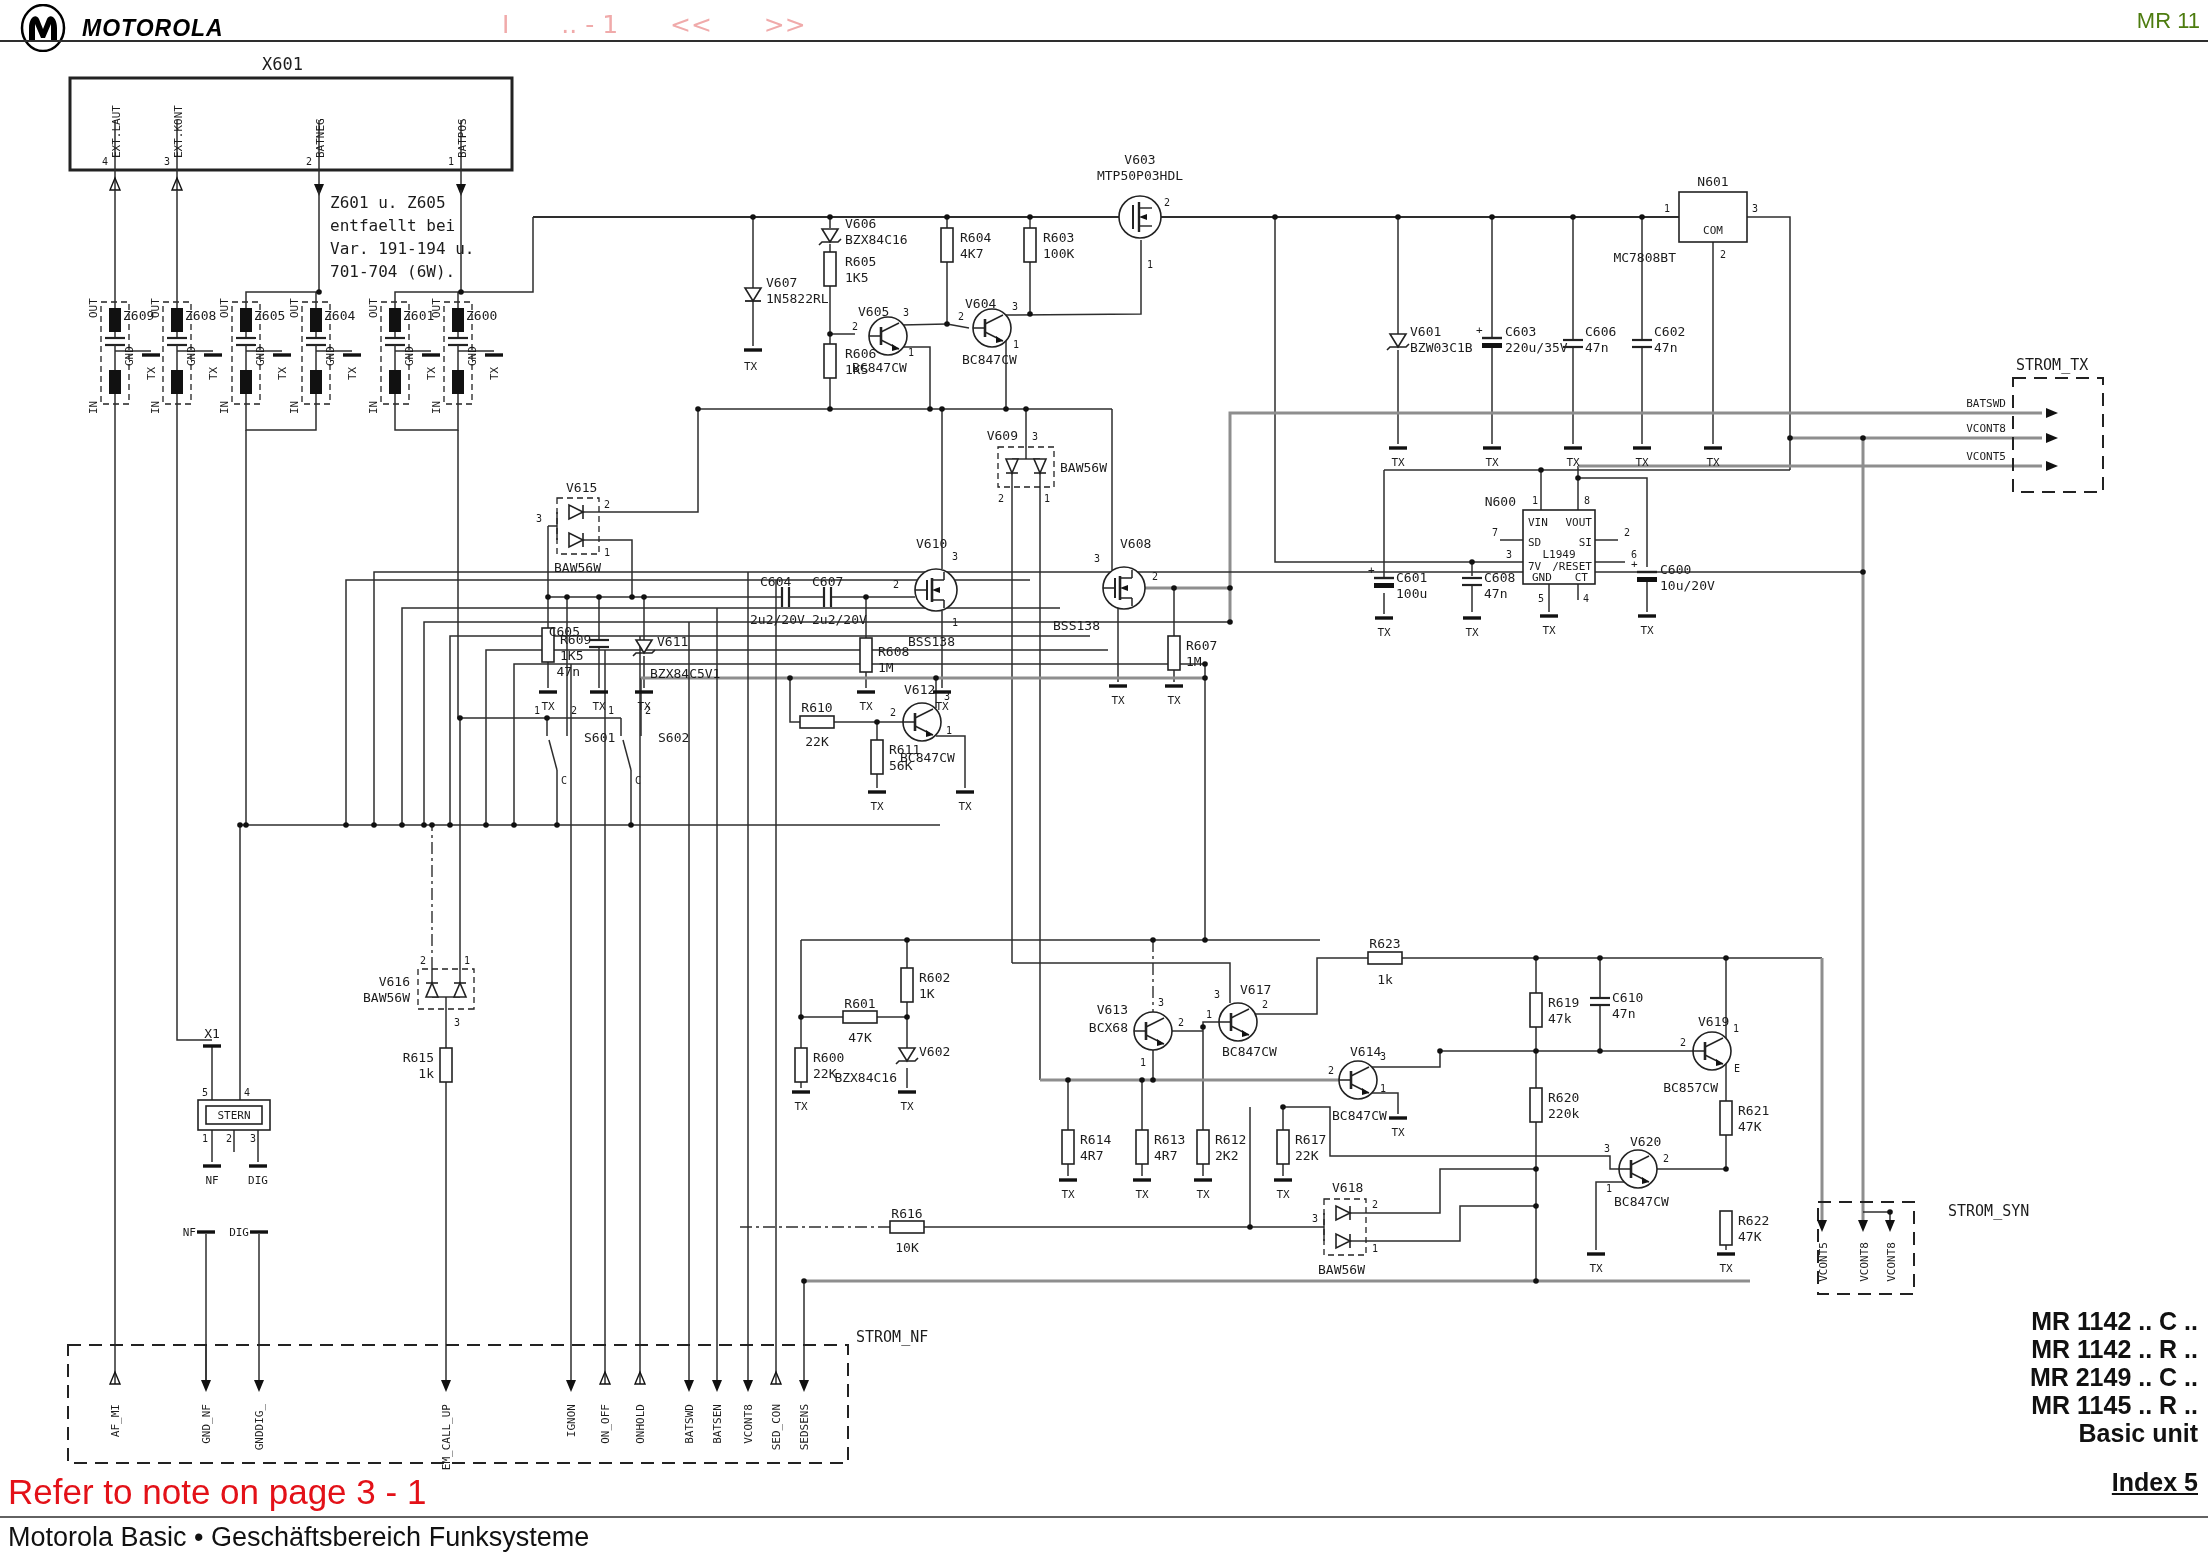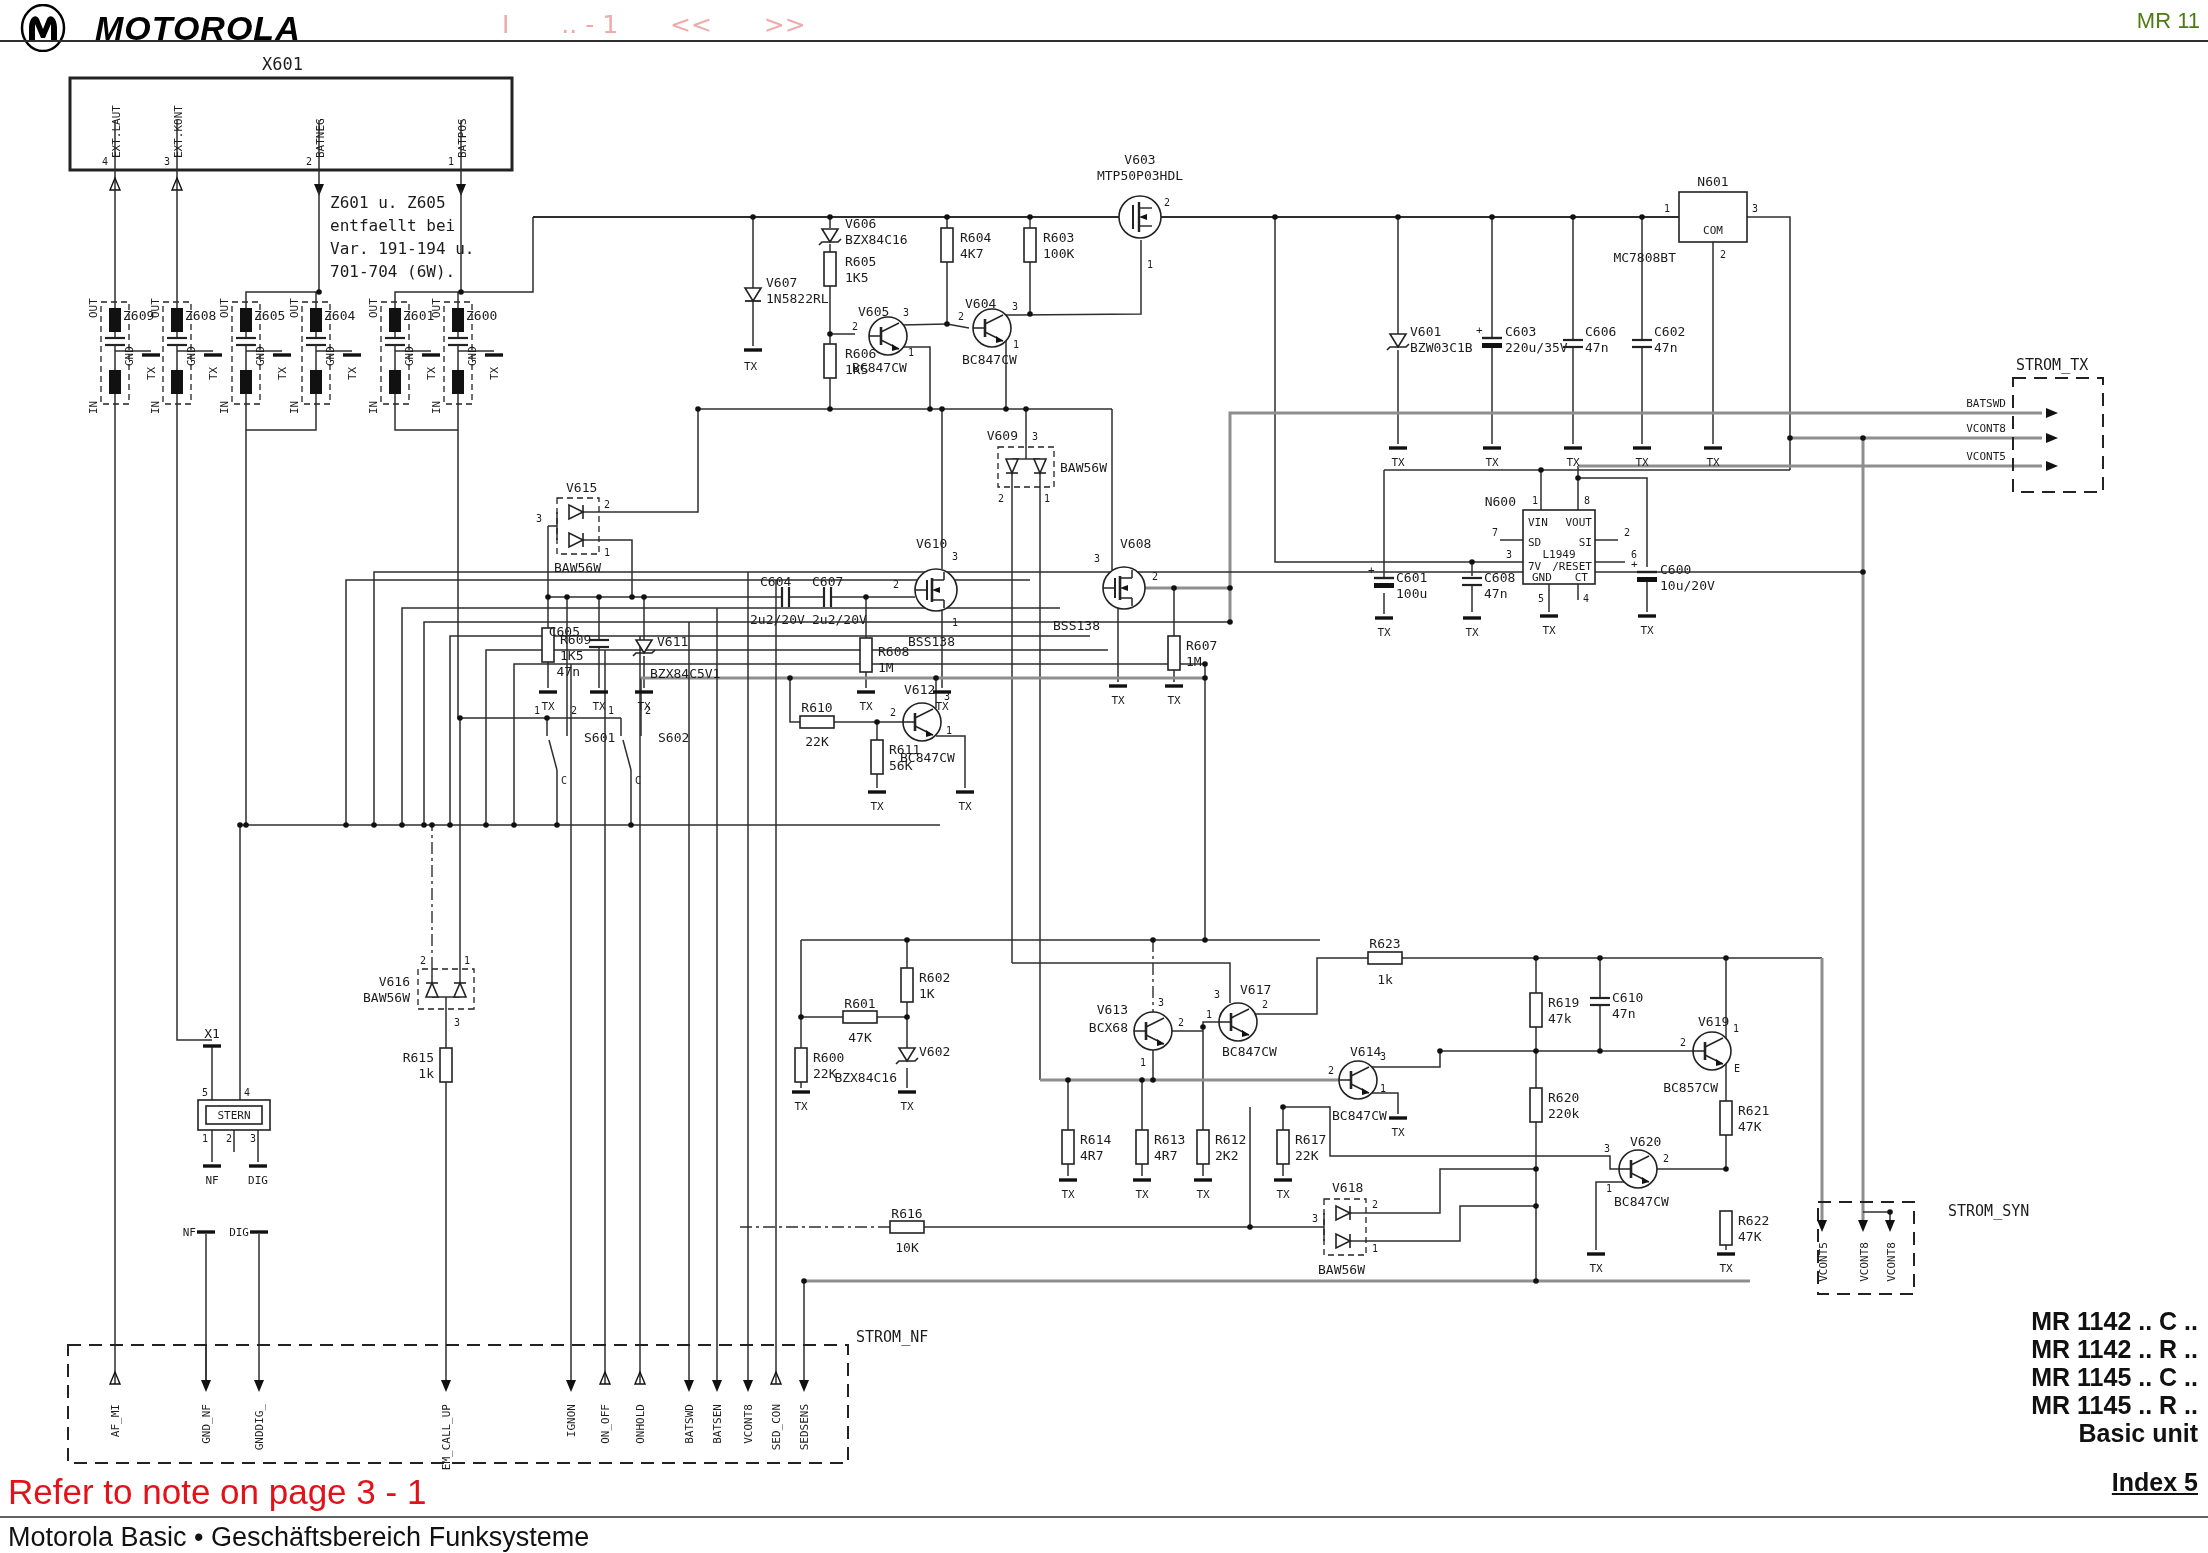--- a/index.html
+++ b/index.html
@@ -13,21 +13,21 @@
   .w2{stroke:#2e2e2e;stroke-width:2.2;fill:none;}
   .wh{stroke:#8e8e8e;stroke-width:3;fill:none;}
   .wdd{stroke:#2e2e2e;stroke-width:1.4;fill:none;stroke-dasharray:12 4 3 4;}
   .sym{fill:#fff;stroke:#222;stroke-width:1.6;}
   .blk{fill:#111;stroke:none;}
   .db{fill:none;stroke:#222;stroke-width:2;stroke-dasharray:13 8;}
   .dbx{fill:none;stroke:#222;stroke-width:1.3;stroke-dasharray:6 4;}
   .hdr{position:absolute;top:0;left:0;width:2208px;height:42px;}
   .brandwrap{position:absolute;left:12px;top:4px;display:flex;align-items:center;}
   .brandname{font-family:"Liberation Sans",sans-serif;font-weight:bold;font-style:italic;
-             font-size:34px;letter-spacing:1px;color:#000;margin-left:21px;}
+             font-size:23px;letter-spacing:1px;color:#000;margin-left:8px;}
   .nav{position:absolute;left:486px;top:10px;color:#f0aaaa;
        font-family:"DejaVu Sans",sans-serif;font-size:25px;margin-left:16px;}
   .nav span{margin-right:44px;}
   .docref{position:absolute;right:8px;top:8px;font-family:"Liberation Sans",sans-serif;
           font-size:22px;color:#4d7c0f;}
   .ftr-note{position:absolute;left:8px;top:1472px;color:#e31118;
             font-family:"Liberation Sans",sans-serif;font-size:35px;}
   .ftr-company{position:absolute;left:8px;top:1522px;color:#111;
                font-family:"Liberation Sans",sans-serif;font-size:27px;}
   .ftr-page{position:absolute;right:10px;top:1580px;color:#111;
@@ -1046,21 +1046,21 @@
       <text class="rl" transform="translate(721,1404) rotate(-90)" text-anchor="end">BATSEN</text>
       <text class="rl" transform="translate(752,1404) rotate(-90)" text-anchor="end">VCONT8</text>
       <text class="rl" transform="translate(780,1404) rotate(-90)" text-anchor="end">SED_CON</text>
       <text class="rl" transform="translate(808,1404) rotate(-90)" text-anchor="end">SEDSENS</text>
     </g>
   </svg>
 
   <div class="models">
     <div>MR 1142 .. C ..</div>
     <div>MR 1142 .. R ..</div>
-    <div>MR 1145 .. C ..</div>
+    <div>MR 2149 .. C ..</div>
     <div>MR 1145 .. R ..</div>
     <div>Basic unit</div>
   </div>
   <div class="ftr-note">Refer to note on page 3 - 1</div>
   <div class="ftr-index">Index 5</div>
   <div class="ftr-company">Motorola Basic • Geschäftsbereich Funksysteme</div>
   <div class="ftr-page">3 - 14</div>
 </div>
 
 </body></html>

